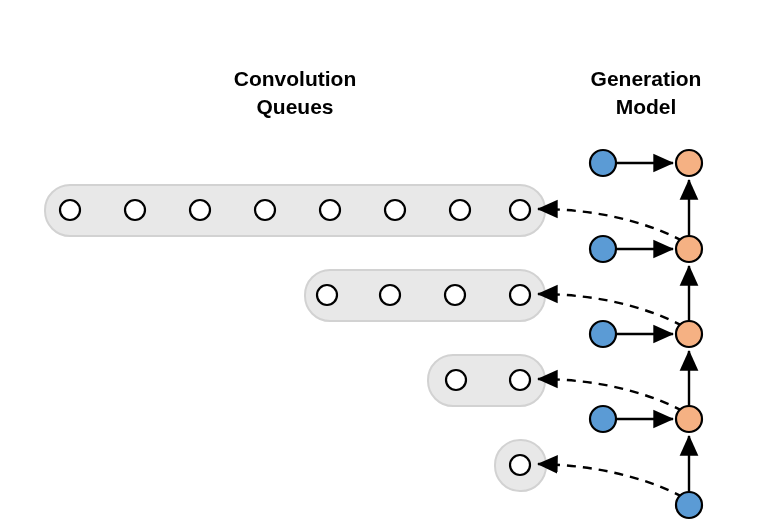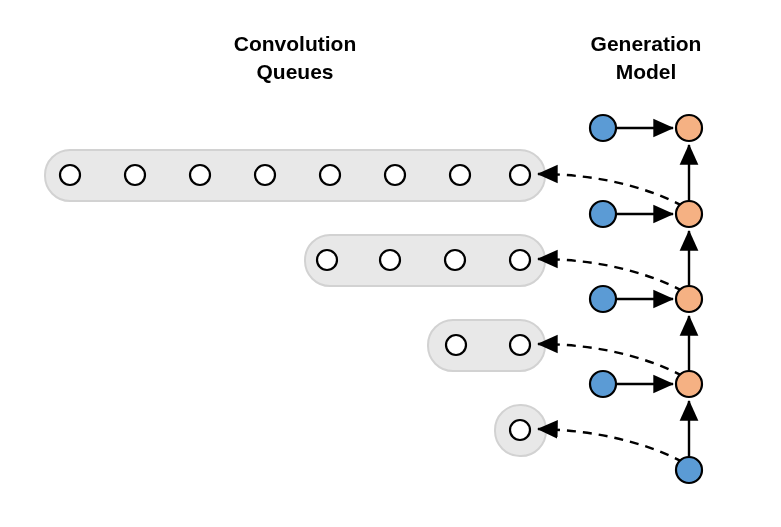--- a/index.html
+++ b/index.html
@@ -11,20 +11,21 @@
     width: 781px;
     height: 527px;
     font-family: "Liberation Sans", sans-serif;
     overflow: hidden;
   }
   #stage {
     position: relative;
     width: 781px;
     height: 384px;
     background: #ffffff;
+    margin-top: 35px;
   }
   #diagram-svg {
     position: absolute;
     left: 0;
     top: 0;
     width: 781px;
     height: 527px;
     display: block;
   }
   .title-text {

